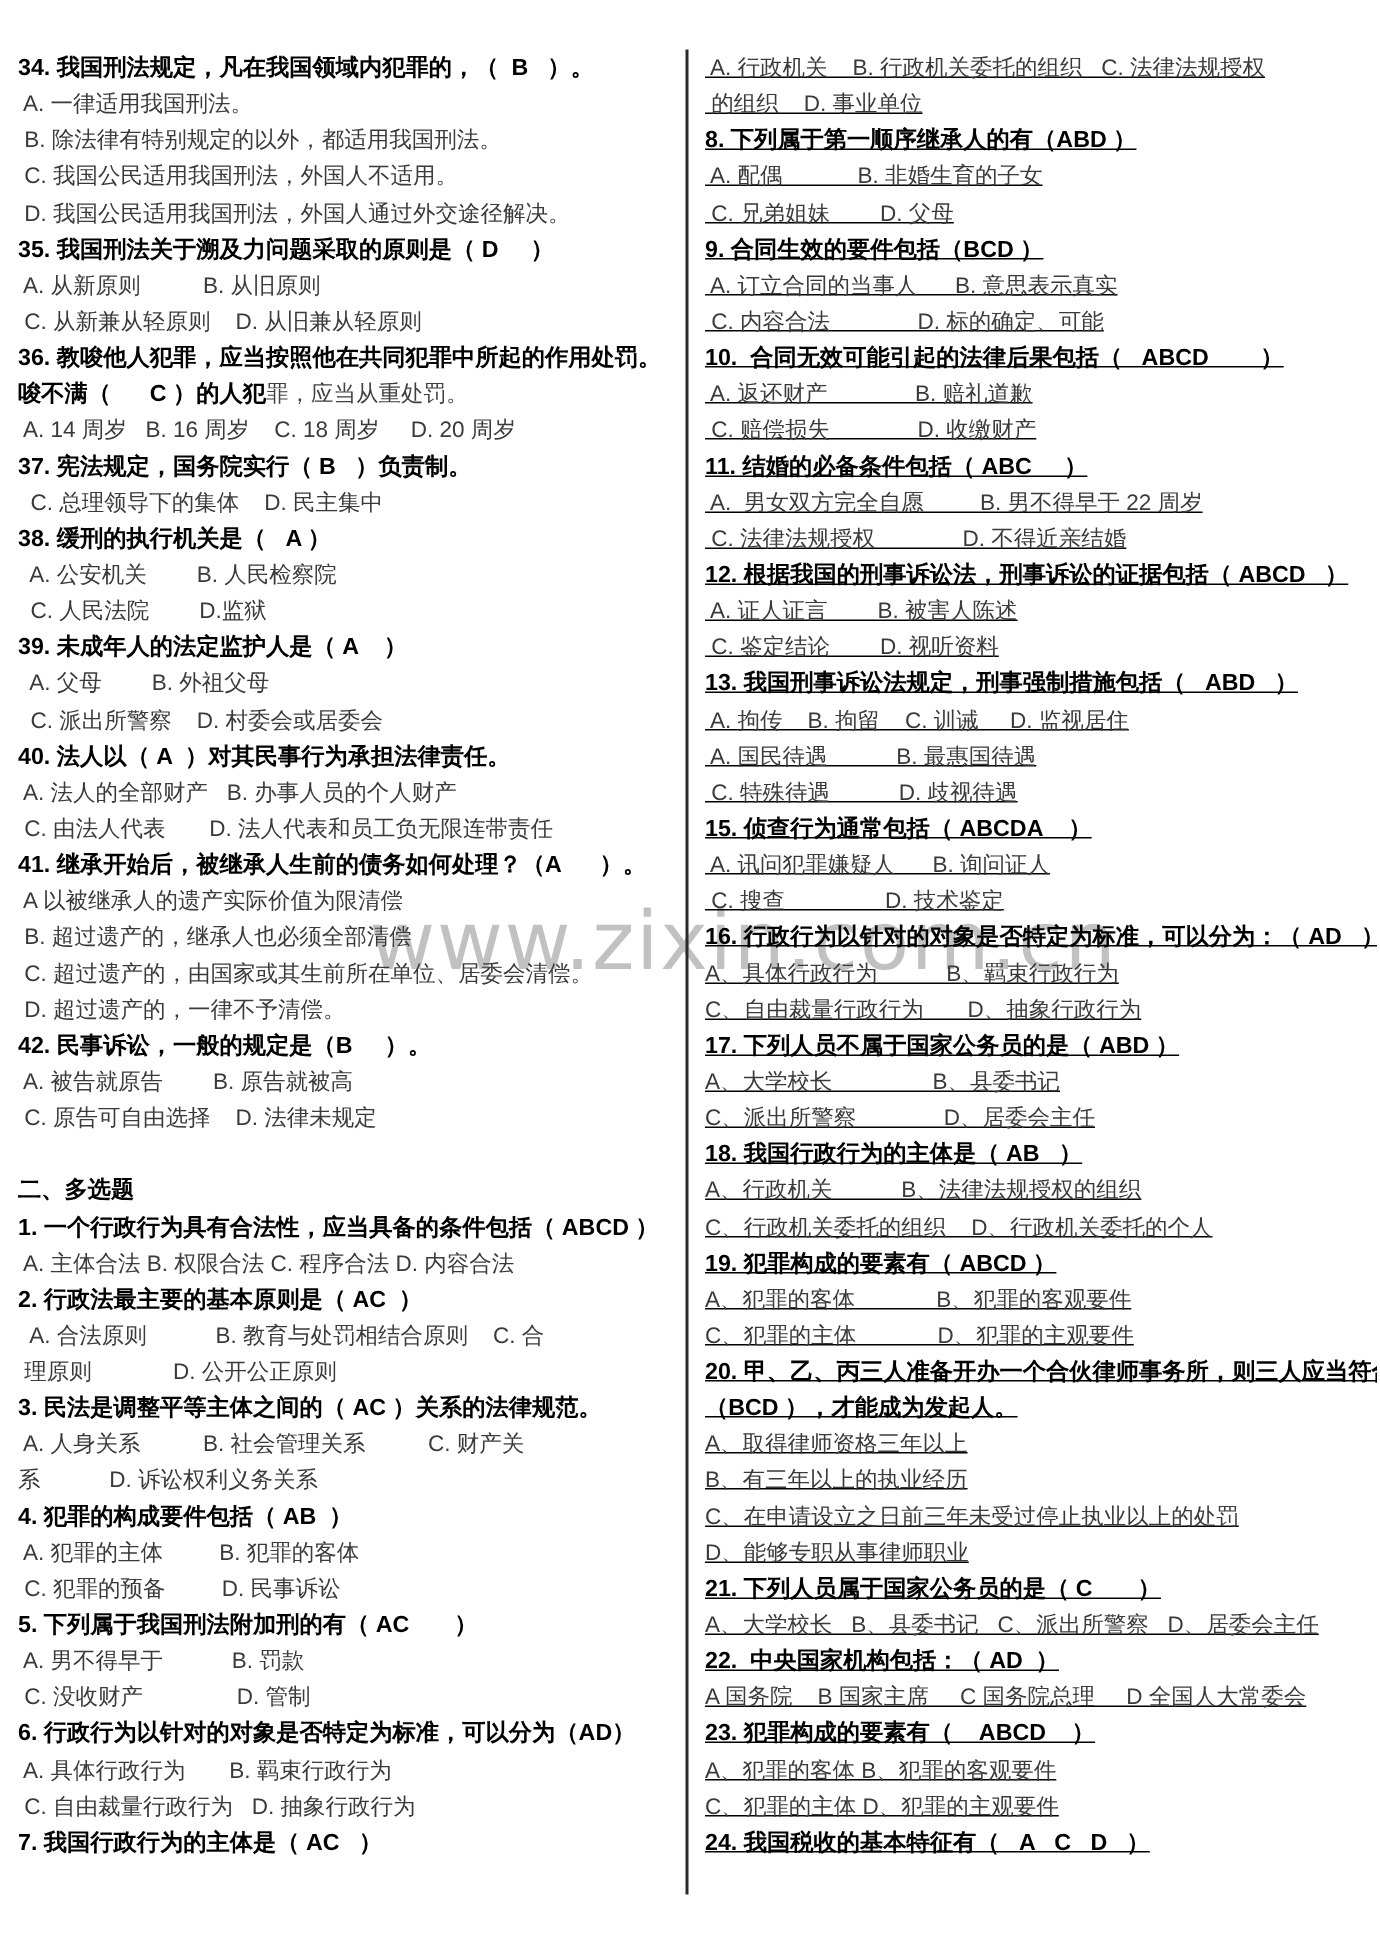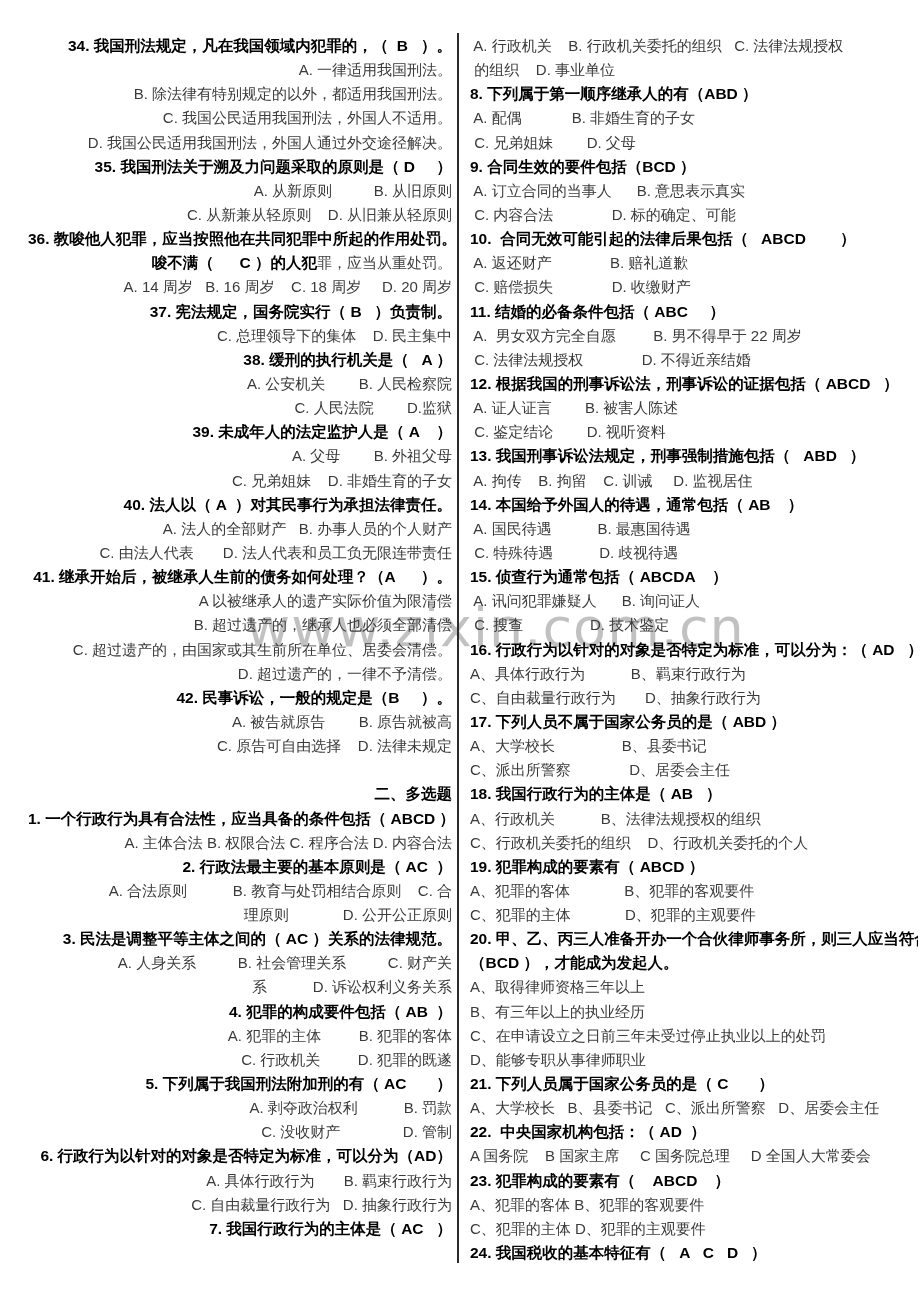--- a/index.html
+++ b/index.html
@@ -30,22 +30,22 @@
     width: 2px;
     height: 1230px;
     background: #2b2b2b;
     z-index: 3;
   }
   .col {
     position: absolute;
     top: 34px;
     z-index: 2;
   }
-  .col-left  { left: 28px;  width: 424px; text-align: right; }
-  .col-right { left: 470px; width: 448px; }
+  .col-left  { left: 12px;  width: 424px; }
+  .col-right { left: 470px; width: 448px; text-decoration: underline; }
   .line {
     height: 24.15px;
     line-height: 24.15px;
     font-size: 15px;
     color: #3a3a3a;
     white-space: pre;
     overflow: hidden;
   }
   .line.q {
     font-weight: bold;
@@ -76,21 +76,21 @@
       <div class="line q">36. 教唆他人犯罪，应当按照他在共同犯罪中所起的作用处罚。教</div>
       <div class="line q">唆不满（      C ）的人犯<span class="tail">罪，应当从重处罚。</span></div>
       <div class="line"> A. 14 周岁   B. 16 周岁    C. 18 周岁     D. 20 周岁</div>
       <div class="line q">37. 宪法规定，国务院实行（ B   ）负责制。</div>
       <div class="line">  C. 总理领导下的集体    D. 民主集中</div>
       <div class="line q">38. 缓刑的执行机关是（   A ）</div>
       <div class="line">  A. 公安机关        B. 人民检察院</div>
       <div class="line">  C. 人民法院        D.监狱</div>
       <div class="line q">39. 未成年人的法定监护人是（ A    ）</div>
       <div class="line">  A. 父母        B. 外祖父母</div>
-      <div class="line">  C. 兄弟姐妹    D. 非婚生育的子女</div>
+      <div class="line">  C. 派出所警察    D. 村委会或居委会</div>
       <div class="line q">40. 法人以（ A  ）对其民事行为承担法律责任。</div>
       <div class="line"> A. 法人的全部财产   B. 办事人员的个人财产</div>
       <div class="line"> C. 由法人代表       D. 法人代表和员工负无限连带责任</div>
       <div class="line q">41. 继承开始后，被继承人生前的债务如何处理？（A      ）。</div>
       <div class="line"> A 以被继承人的遗产实际价值为限清偿</div>
       <div class="line"> B. 超过遗产的，继承人也必须全部清偿</div>
       <div class="line"> C. 超过遗产的，由国家或其生前所在单位、居委会清偿。</div>
       <div class="line"> D. 超过遗产的，一律不予清偿。</div>
       <div class="line q">42. 民事诉讼，一般的规定是（B     ）。</div>
       <div class="line"> A. 被告就原告        B. 原告就被高</div>
@@ -100,23 +100,23 @@
       <div class="line q">1. 一个行政行为具有合法性，应当具备的条件包括（ ABCD ）</div>
       <div class="line"> A. 主体合法 B. 权限合法 C. 程序合法 D. 内容合法</div>
       <div class="line q">2. 行政法最主要的基本原则是（ AC  ）</div>
       <div class="line">  A. 合法原则           B. 教育与处罚相结合原则    C. 合</div>
       <div class="line"> 理原则             D. 公开公正原则</div>
       <div class="line q">3. 民法是调整平等主体之间的（ AC ）关系的法律规范。</div>
       <div class="line"> A. 人身关系          B. 社会管理关系          C. 财产关</div>
       <div class="line">系           D. 诉讼权利义务关系</div>
       <div class="line q">4. 犯罪的构成要件包括（ AB  ）</div>
       <div class="line"> A. 犯罪的主体         B. 犯罪的客体</div>
-      <div class="line"> C. 行政机关         D. 犯罪的既遂</div>
+      <div class="line"> C. 犯罪的预备         D. 民事诉讼</div>
       <div class="line q">5. 下列属于我国刑法附加刑的有（ AC       ）</div>
-      <div class="line"> A. 剥夺政治权利           B. 罚款</div>
+      <div class="line"> A. 男不得早于           B. 罚款</div>
       <div class="line"> C. 没收财产               D. 管制</div>
       <div class="line q">6. 行政行为以针对的对象是否特定为标准，可以分为（AD）</div>
       <div class="line"> A. 具体行政行为       B. 羁束行政行为</div>
       <div class="line"> C. 自由裁量行政行为   D. 抽象行政行为</div>
       <div class="line q">7. 我国行政行为的主体是（ AC   ）</div>
     </div>
   <div class="col col-right" id="col-1">
       <div class="line"> A. 行政机关    B. 行政机关委托的组织   C. 法律法规授权</div>
       <div class="line"> 的组织    D. 事业单位</div>
       <div class="line q">8. 下列属于第一顺序继承人的有（ABD ）</div>
@@ -129,21 +129,20 @@
       <div class="line"> A. 返还财产              B. 赔礼道歉</div>
       <div class="line"> C. 赔偿损失              D. 收缴财产</div>
       <div class="line q">11. 结婚的必备条件包括（ ABC     ）</div>
       <div class="line"> A.  男女双方完全自愿         B. 男不得早于 22 周岁</div>
       <div class="line"> C. 法律法规授权              D. 不得近亲结婚</div>
       <div class="line q">12. 根据我国的刑事诉讼法，刑事诉讼的证据包括（ ABCD   ）</div>
       <div class="line"> A. 证人证言        B. 被害人陈述</div>
       <div class="line"> C. 鉴定结论        D. 视听资料</div>
       <div class="line q">13. 我国刑事诉讼法规定，刑事强制措施包括（   ABD   ）</div>
       <div class="line"> A. 拘传    B. 拘留    C. 训诫     D. 监视居住</div>
-      <div class="line q">14. 本国给予外国人的待遇，通常包括（ AB    ）</div>
       <div class="line"> A. 国民待遇           B. 最惠国待遇</div>
       <div class="line"> C. 特殊待遇           D. 歧视待遇</div>
       <div class="line q">15. 侦查行为通常包括（ ABCDA    ）</div>
       <div class="line"> A. 讯问犯罪嫌疑人      B. 询问证人</div>
       <div class="line"> C. 搜查                D. 技术鉴定</div>
       <div class="line q">16. 行政行为以针对的对象是否特定为标准，可以分为：（ AD   ）</div>
       <div class="line">A、具体行政行为           B、羁束行政行为</div>
       <div class="line">C、自由裁量行政行为       D、抽象行政行为</div>
       <div class="line q">17. 下列人员不属于国家公务员的是（ ABD ）</div>
       <div class="line">A、大学校长                B、县委书记</div>

